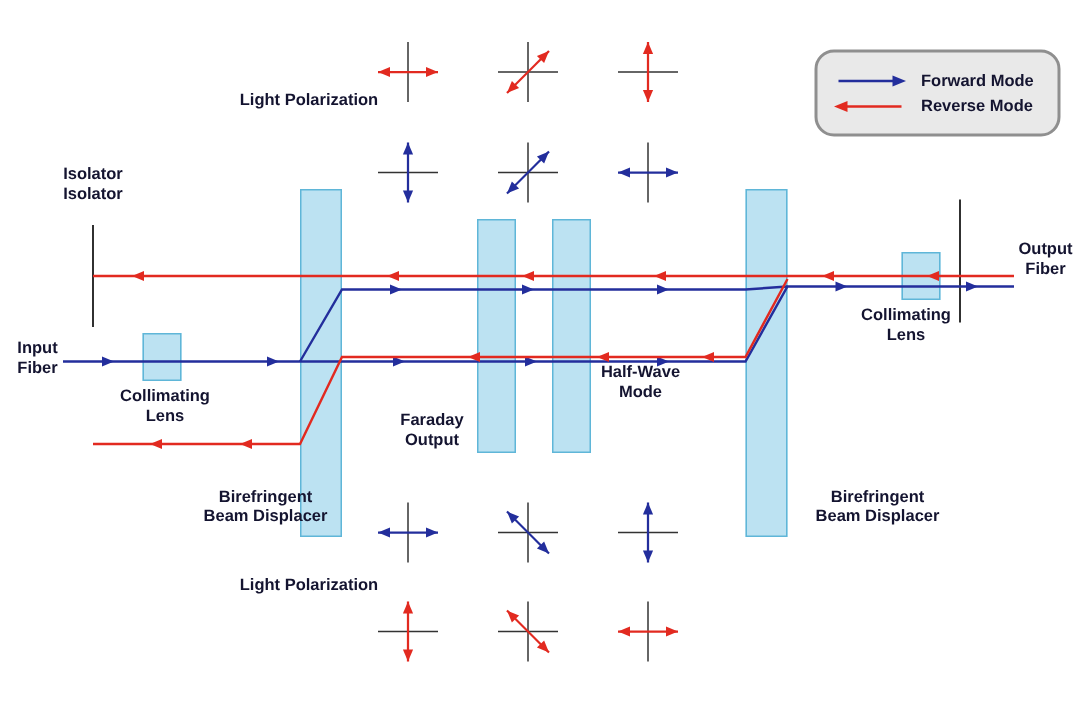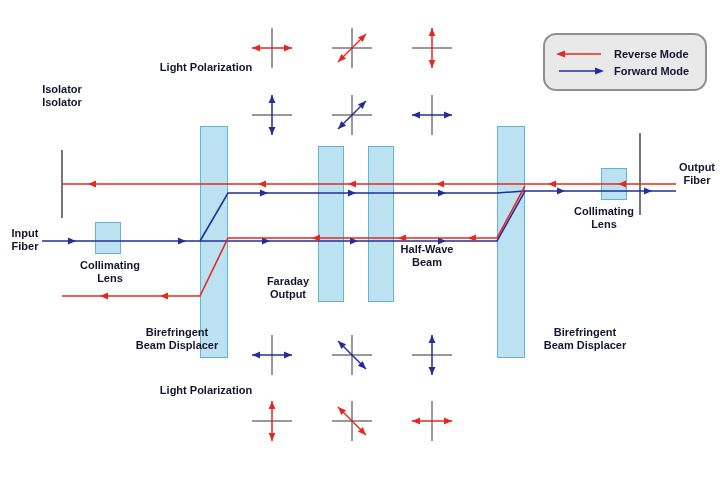--- a/index.html
+++ b/index.html
@@ -151,21 +151,21 @@
       <g>
         <line x1="432" y1="401" x2="432" y2="441" stroke="#333333" stroke-width="1"></line>
         <line x1="412" y1="421" x2="452" y2="421" stroke="#e22a20" stroke-width="1.5"></line>
         <polygon points="452,421 444,424.4 444,417.6" fill="#e22a20"></polygon>
         <polygon points="412,421 420,417.6 420,424.4" fill="#e22a20"></polygon>
       </g>
     </svg>
 
   <div class="lbl" style="left:206px;top:68px">Light Polarization</div>
 
-  <div class="lbl" style="left:62px;top:96px">
+  <div class="lbl" style="left:62px;top:124px">
     <span>Isolator</span>
     <span>Isolator</span>
   </div>
 
   <div class="lbl" style="left:25px;top:240px">
     <span>Input</span>
     <span>Fiber</span>
   </div>
 
   <div class="lbl" style="left:110px;top:272px">
@@ -178,50 +178,50 @@
     <span>Beam Displacer</span>
   </div>
 
   <div class="lbl" style="left:288px;top:288px">
     <span>Faraday</span>
     <span>Output</span>
   </div>
 
   <div class="lbl" style="left:427px;top:256px">
     <span>Half-Wave</span>
-    <span>Beam</span>
+    <span>Mode</span>
   </div>
 
   <div class="lbl" style="left:585px;top:339px">
     <span>Birefringent</span>
     <span>Beam Displacer</span>
   </div>
 
   <div class="lbl" style="left:604px;top:218px">
     <span>Collimating</span>
     <span>Lens</span>
   </div>
 
   <div class="lbl" style="left:697px;top:174px">
     <span>Output</span>
     <span>Fiber</span>
   </div>
 
   <div class="lbl" style="left:206px;top:391px">Light Polarization</div>
 
   <div class="legend">
+    <div class="legend-row">
+      <svg class="legend-arrow" viewBox="0 0 50 12">
+        <line x1="4" y1="6" x2="42" y2="6" style="stroke:var(--forward)"></line>
+        <polygon points="49,6 40,2.4 40,9.6" style="fill:var(--forward)"></polygon>
+      </svg>
+      <span>Forward Mode</span>
+    </div>
     <div class="legend-row">
       <svg class="legend-arrow" viewBox="0 0 50 12">
         <line x1="8" y1="6" x2="46" y2="6" style="stroke:var(--reverse)"></line>
         <polygon points="1,6 10,2.4 10,9.6" style="fill:var(--reverse)"></polygon>
       </svg>
       <span>Reverse Mode</span>
     </div>
-    <div class="legend-row">
-      <svg class="legend-arrow" viewBox="0 0 50 12">
-        <line x1="4" y1="6" x2="42" y2="6" style="stroke:var(--forward)"></line>
-        <polygon points="49,6 40,2.4 40,9.6" style="fill:var(--forward)"></polygon>
-      </svg>
-      <span>Forward Mode</span>
-    </div>
   </div>
 
 </div>
 
 </body></html>

